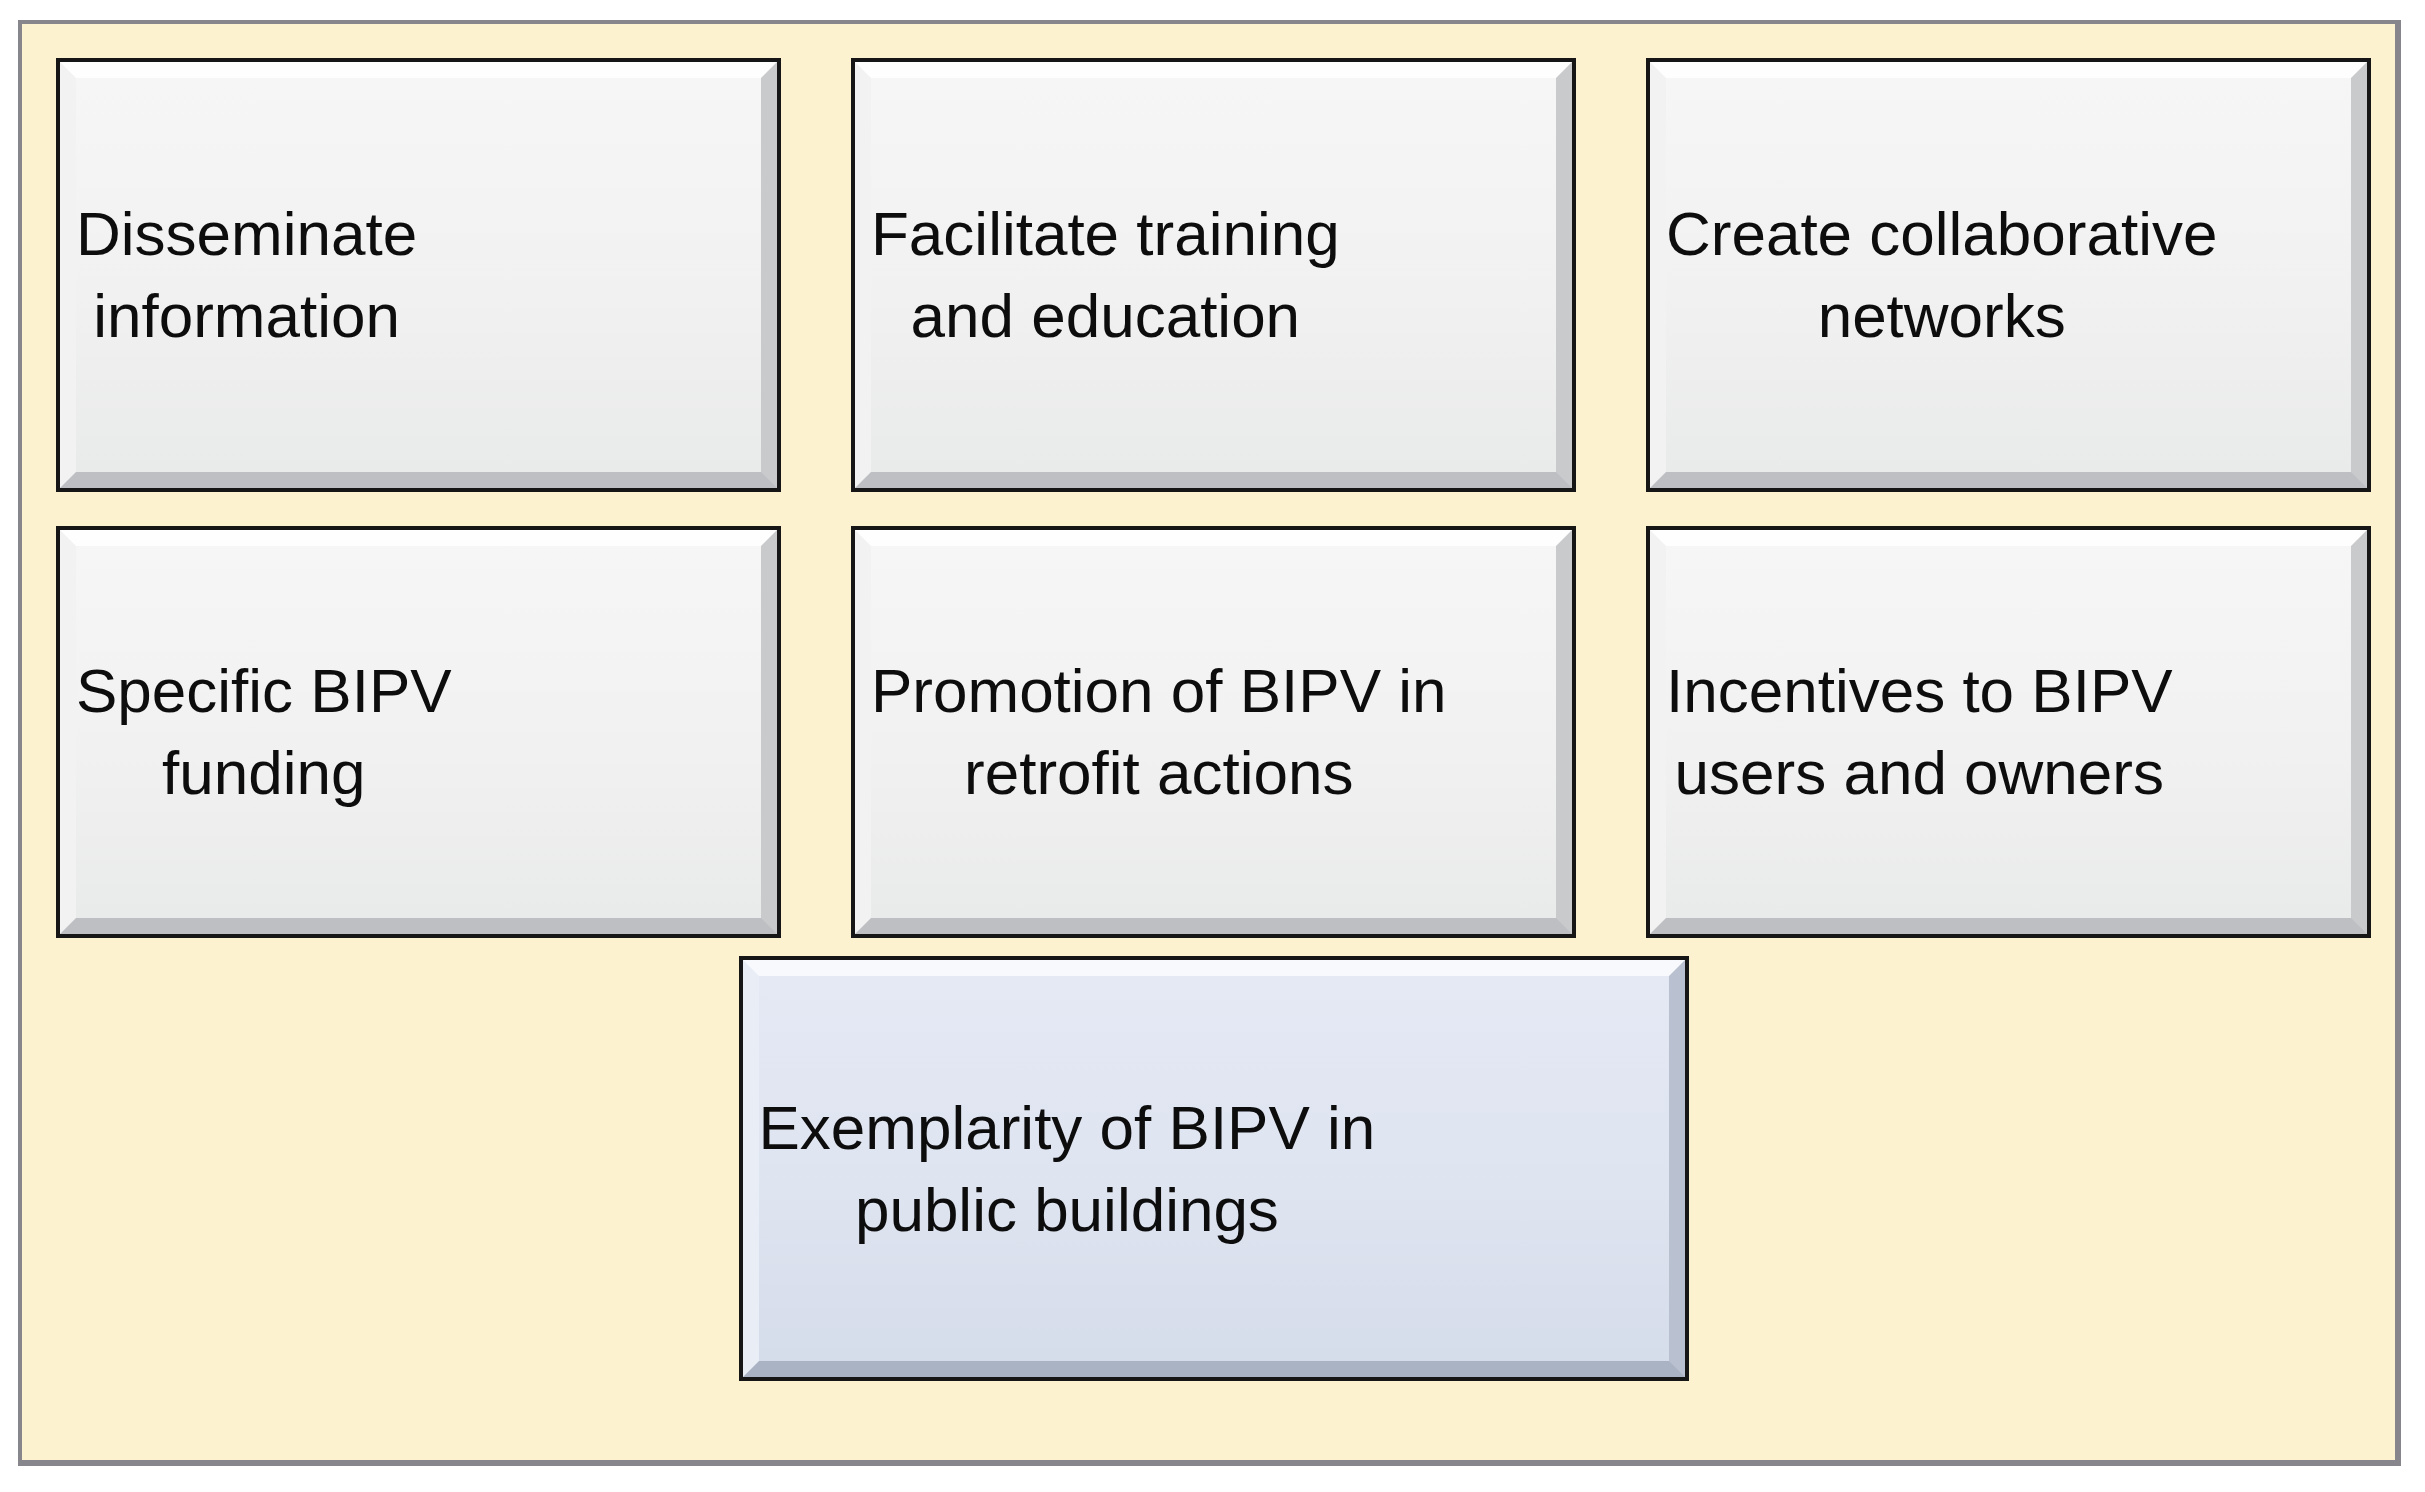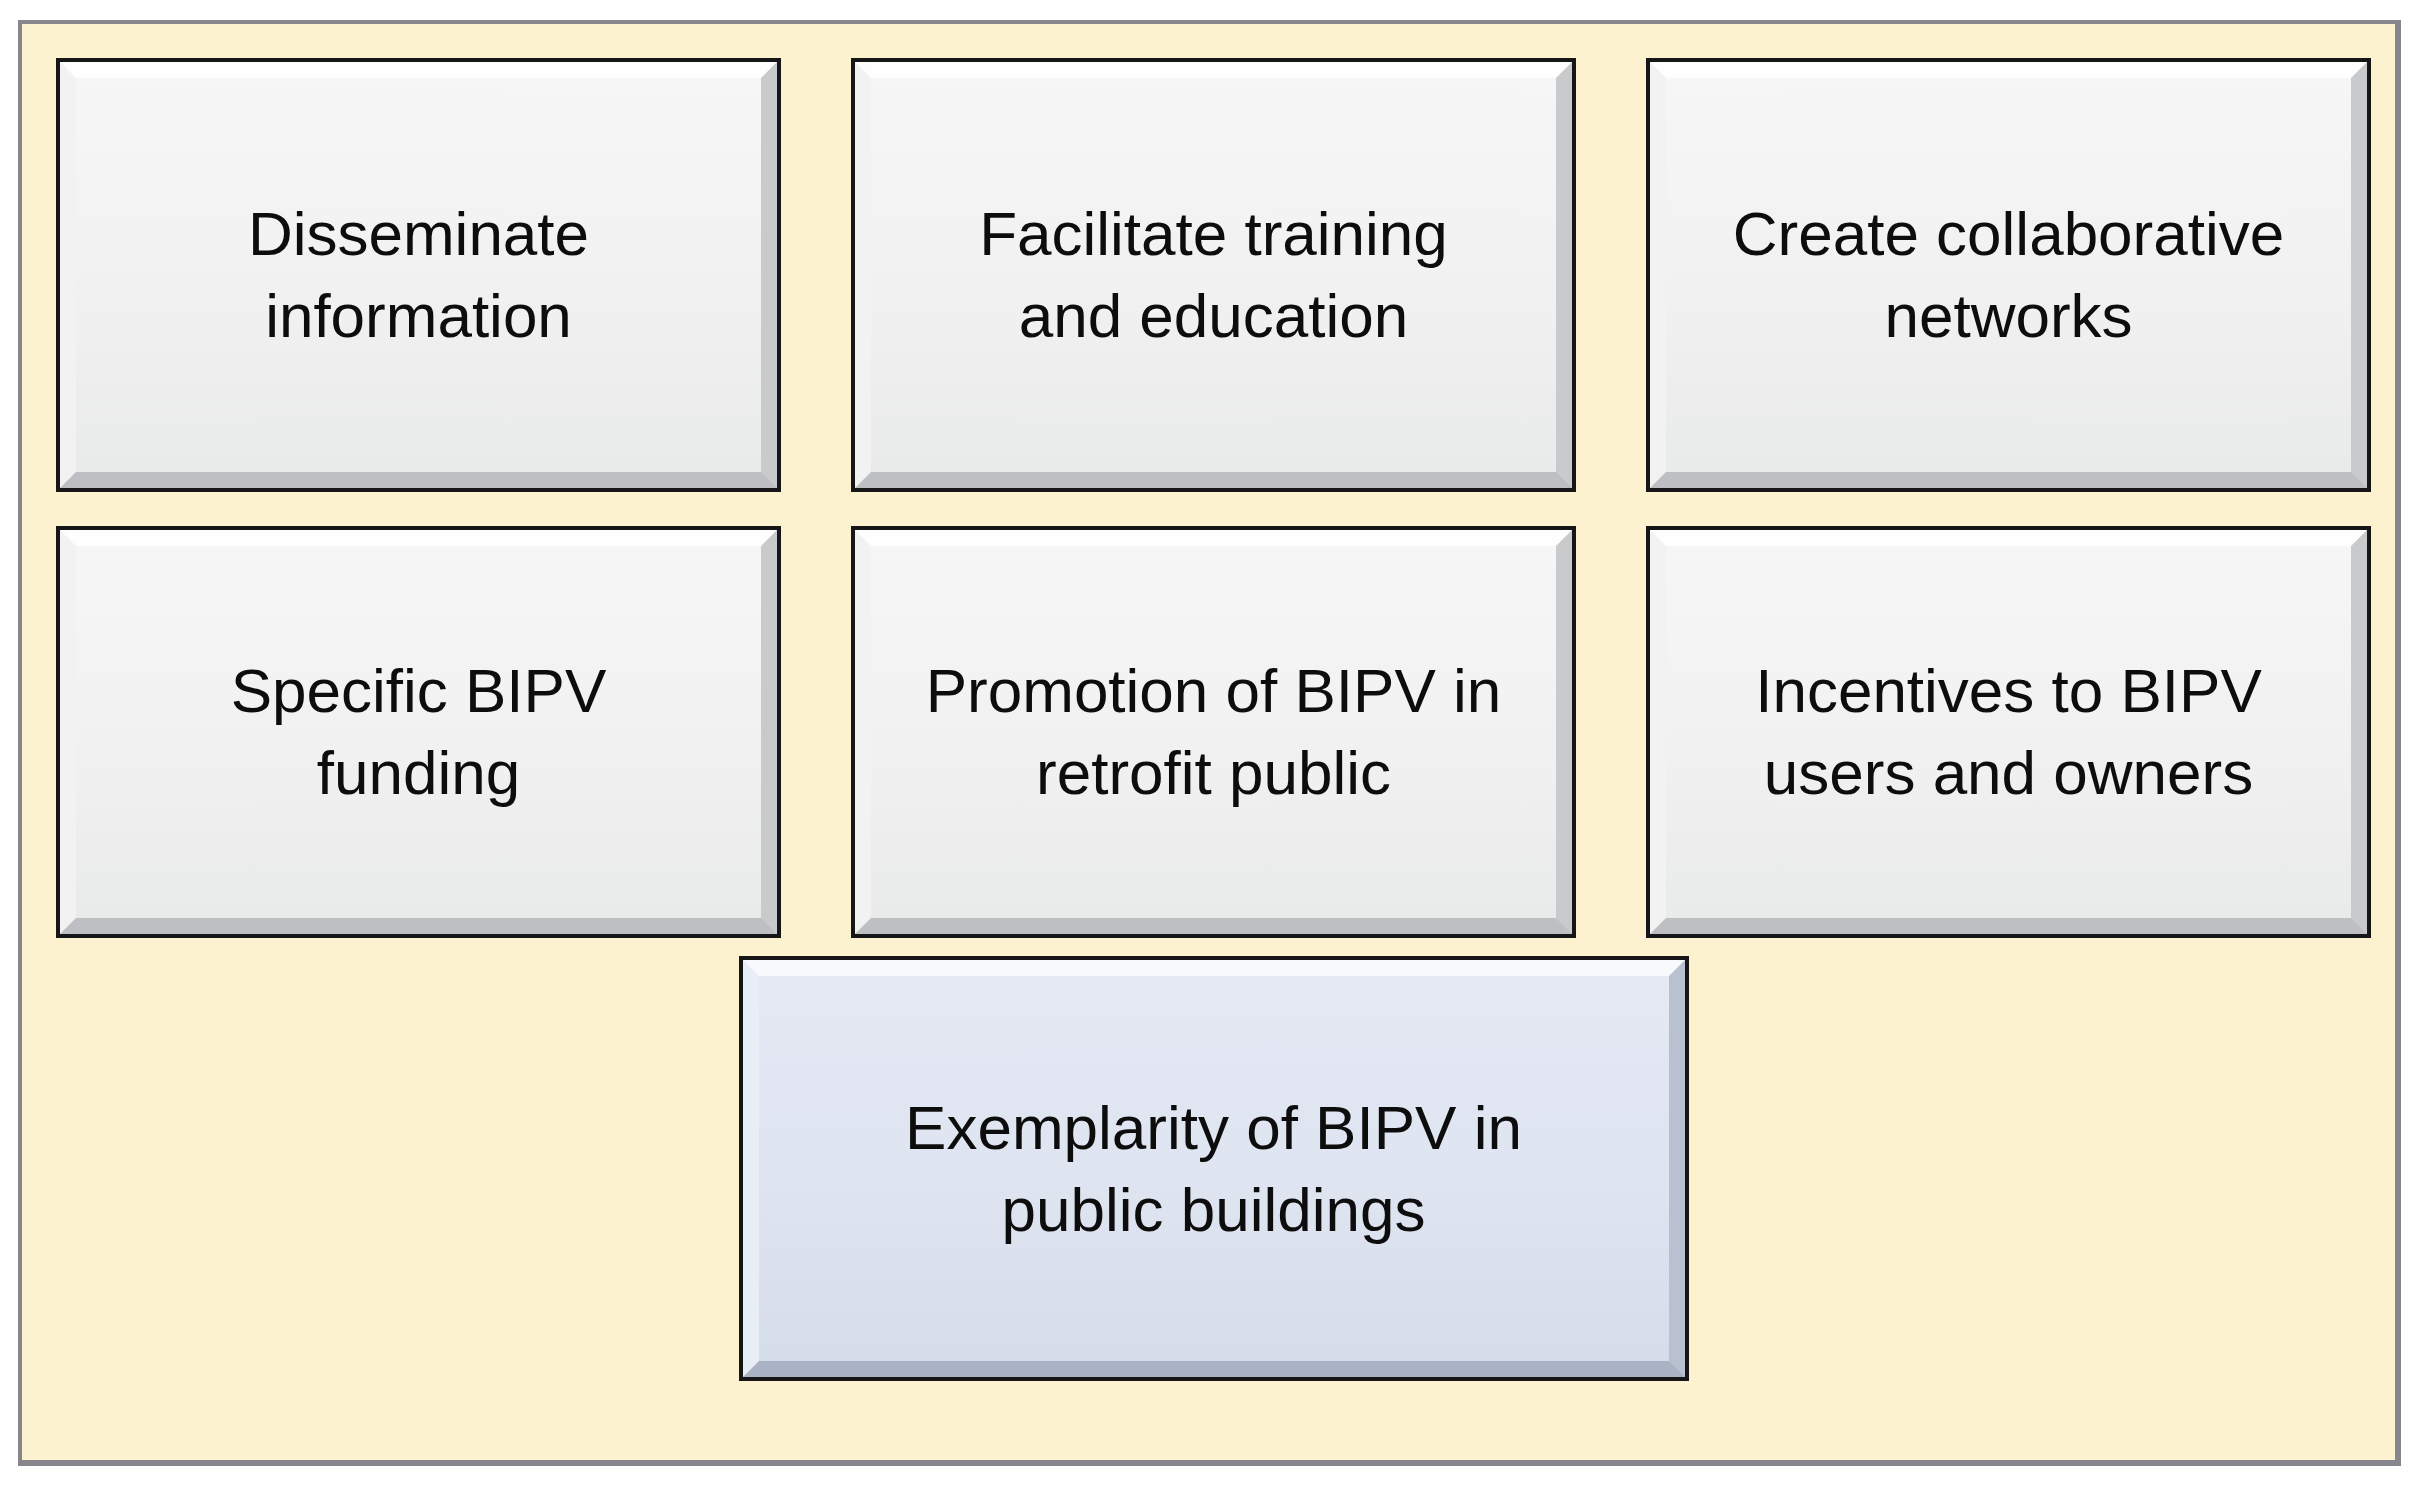--- a/index.html
+++ b/index.html
@@ -46,21 +46,21 @@
     height: 100%;
     box-sizing: border-box;
     border: 16px solid;
     border-top-color: #fefefe;
     border-left-color: #f2f2f2;
     border-right-color: #c9cacc;
     border-bottom-color: #bdbfc3;
     background: linear-gradient(180deg, #f6f6f6 0%, #f1f1f1 55%, #e9eaea 100%);
     display: flex;
     align-items: center;
-    justify-content: center;
+    justify-content: flex-start;
   }
   .box.blue { background: #dee4f0; }
   .box.blue .bevel {
     border-top-color: #f7f9fd;
     border-left-color: #e9edf6;
     border-right-color: #b9c1d0;
     border-bottom-color: #aab3c3;
     background: linear-gradient(180deg, #e4e9f4 0%, #dee4f0 55%, #d6ddea 100%);
   }
   .label {
@@ -114,21 +114,21 @@
       <div class="box tall">
         <div class="bevel">
           <div class="label">Specific BIPV
 funding</div>
         </div>
       </div>
 
       <div class="box tall">
         <div class="bevel">
           <div class="label">Promotion of BIPV in
-retrofit public</div>
+retrofit actions</div>
         </div>
       </div>
 
       <div class="box tall">
         <div class="bevel">
           <div class="label">Incentives to BIPV
 users and owners</div>
         </div>
       </div>
 

